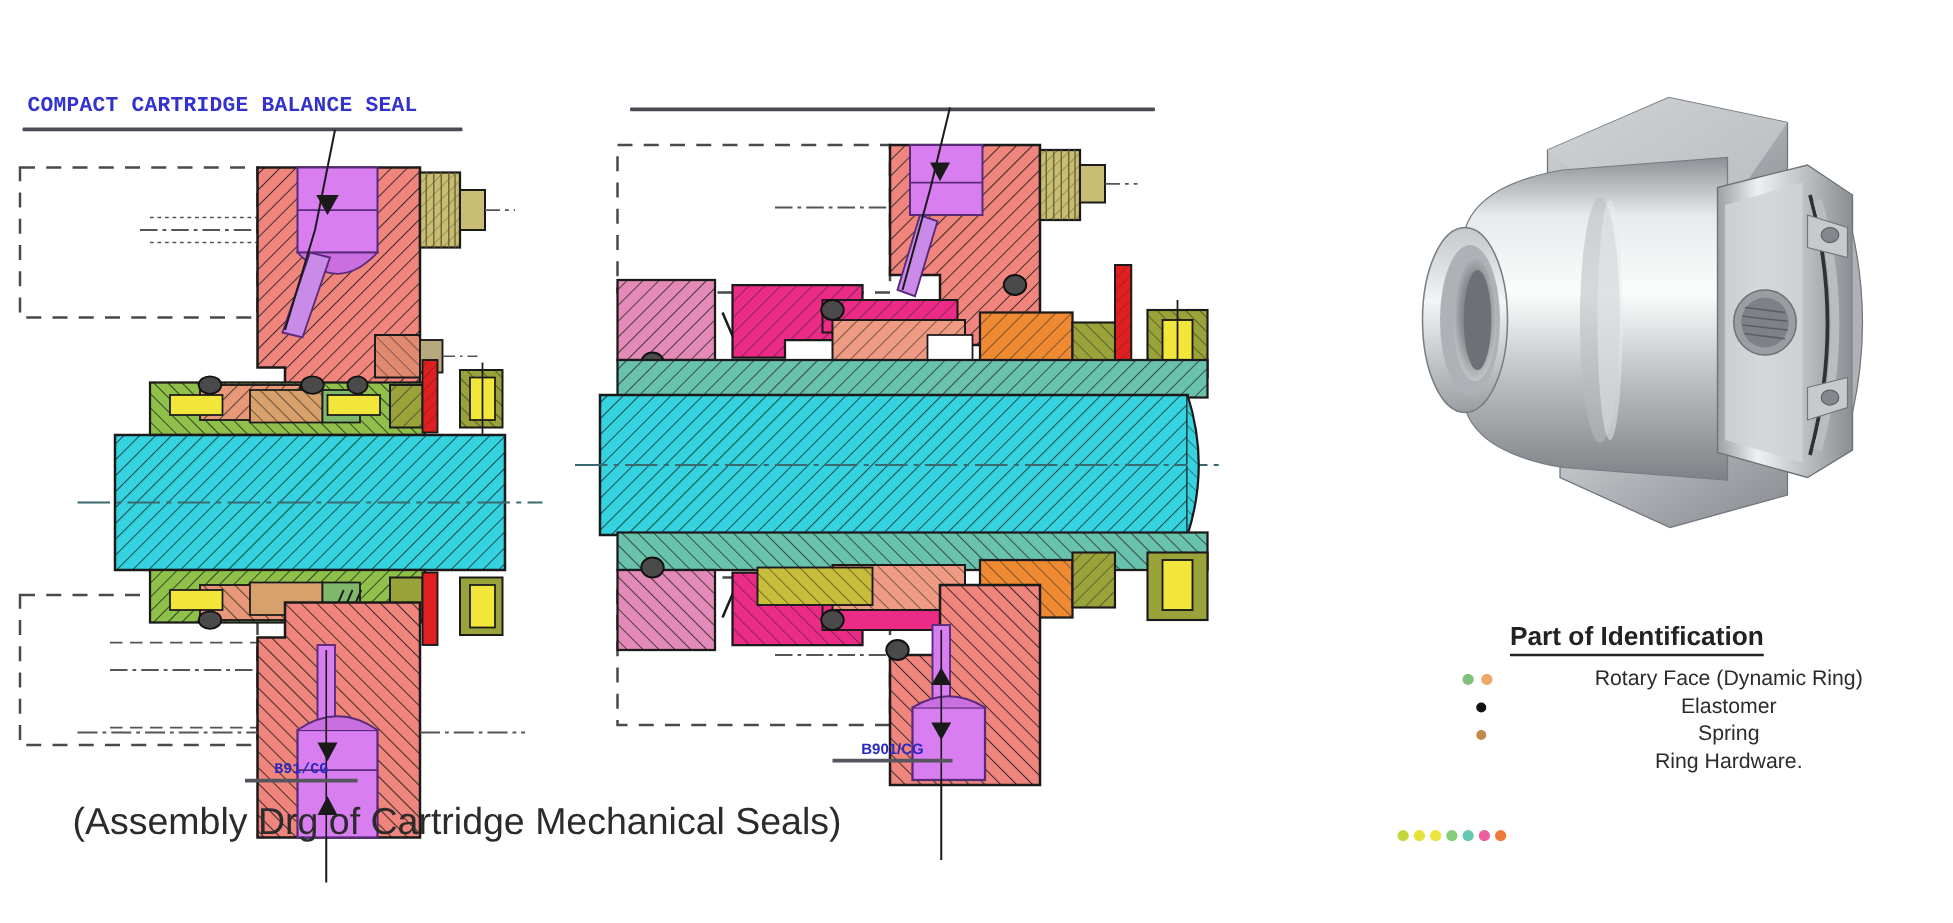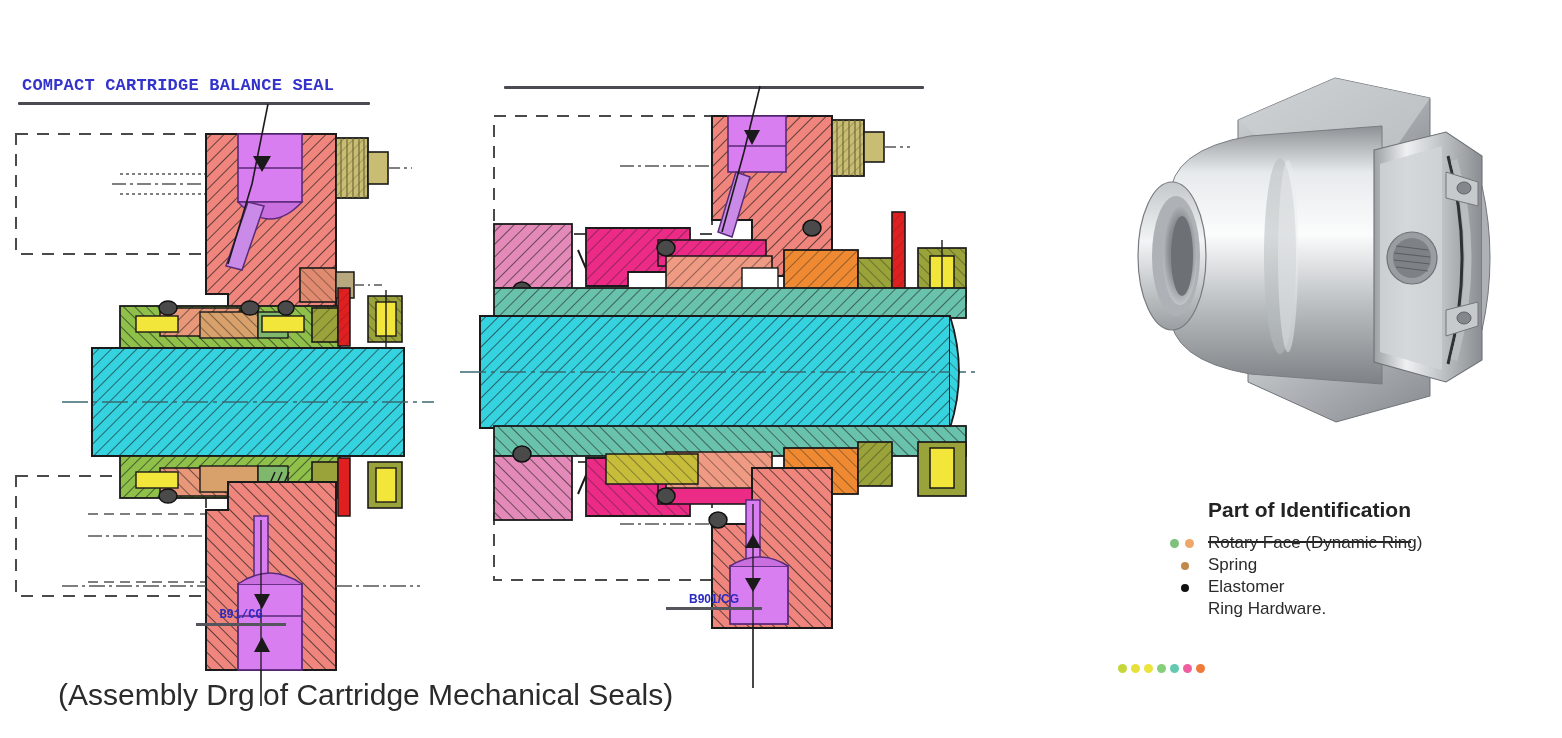--- a/index.html
+++ b/index.html
@@ -13,28 +13,28 @@
   .dwg-title{font-size:17px;font-weight:bold;color:#3333cc;letter-spacing:.2px;
              white-space:nowrap;}
   .title-rule{height:3px;background:#4a4a52;border-radius:1px;}
 
   
   .part-code{font-size:12px;font-weight:bold;color:#2a2ac0;white-space:nowrap;
              text-align:center;}
   .code-rule{height:3px;background:#55555e;margin-top:1px;}
 
   
-  .caption{font-size:30px;color:#2b2b2b;white-space:nowrap;margin-top:37px;}
+  .caption{font-size:30px;color:#2b2b2b;white-space:nowrap;}
 
   
   .legend-title{font-size:21px;font-weight:bold;color:#222;white-space:nowrap;
-                border-bottom:2px solid #222;display:inline-block;padding-bottom:19px;}
+                border-bottom:2px solid #222;display:inline-block;padding-bottom:1px;}
   .legend-row{font-size:17px;color:#2b2b2b;white-space:nowrap;line-height:21px;}
   .legend-list{list-style:none;margin:0;padding:0;}
-  .legend-list li{position:relative;}
+  .legend-list li{position:relative;text-align:center;}
   .dot{position:absolute;border-radius:50%;}
   .dotrow{position:absolute;display:flex;gap:4px;}
   .dotrow i{width:9px;height:9px;border-radius:50%;display:block;}
 
   svg{display:block;overflow:visible;}
 
   
   .photo-wrap{position:absolute;}
 </style>
 </head>
@@ -413,26 +413,26 @@
 
   <div class="abs legend-title" style="left:90px;top:0;">Part of Identification</div>
 
   <ul class="legend-list abs" style="left:90px;top:34px;width:350px;">
     <li style="height:22px;">
       <span class="dot" style="left:-38px;top:7px;width:9px;height:9px;background:#7dc17d;"></span>
       <span class="dot" style="left:-23px;top:7px;width:9px;height:9px;background:#f0a668;"></span>
       <span class="legend-row">Rotary Face (Dynamic Ring)</span>
     </li>
     <li style="height:22px;">
+      <span class="dot" style="left:-27px;top:8px;width:8px;height:8px;background:#111111;"></span>
+      <span class="legend-row">Elastomer</span>
+    </li>
+    <li style="height:22px;">
       <span class="dot" style="left:-27px;top:8px;width:8px;height:8px;background:#c08a4a;"></span>
       <span class="legend-row">Spring</span>
-    </li>
-    <li style="height:22px;">
-      <span class="dot" style="left:-27px;top:8px;width:8px;height:8px;background:#111111;"></span>
-      <span class="legend-row">Elastomer</span>
     </li>
     <li style="height:22px;">
       <span class="legend-row">Ring Hardware.</span>
     </li>
   </ul>
 
   <div class="dotrow" style="left:0px;top:166px;">
     <i style="background:#c4d63a"></i>
     <i style="background:#e8e03a"></i>
     <i style="background:#ebe43c"></i>

